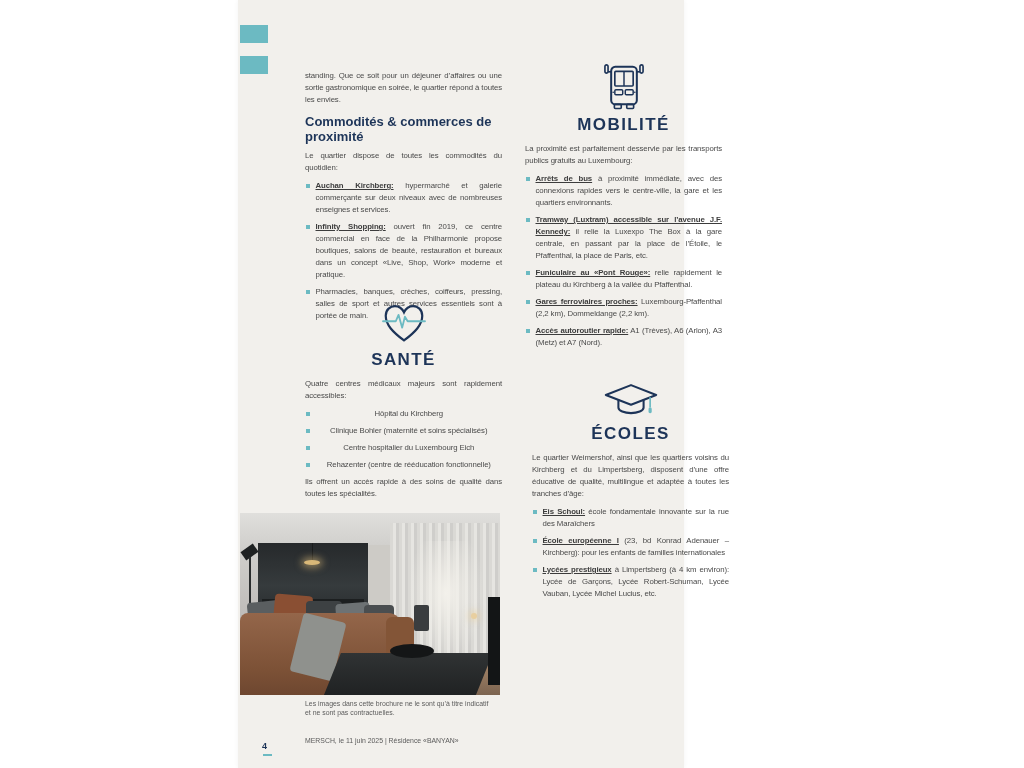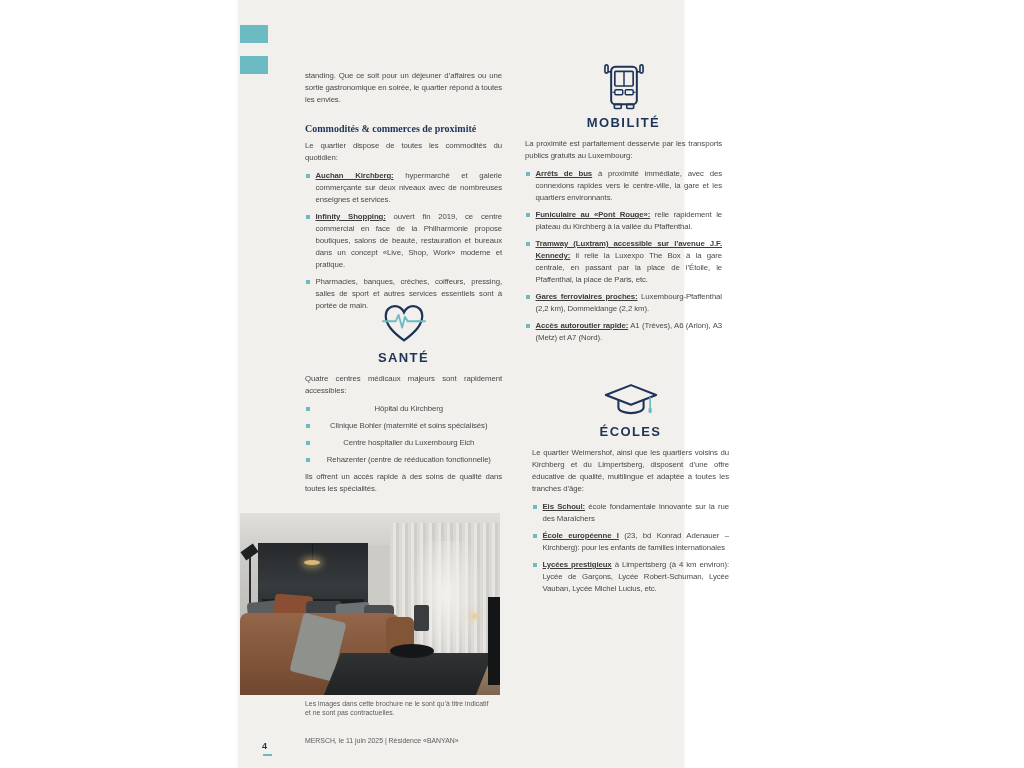--- a/index.html
+++ b/index.html
@@ -9,23 +9,23 @@
         background:var(--page-bg,#f2f0ec);box-shadow:0 0 5px rgba(0,0,0,.05);}
   .deco-sq{position:absolute;left:2px;width:28px;height:18px;background:var(--teal,#6cbac2);}
   .sq1{top:25px}.sq2{top:56px}
   .block{position:absolute;width:197px;}
   .commodites{left:67px;top:70px;}
   .sante{left:67px;top:303px;}
   .mobilite{left:287px;top:62px;}
   .ecoles{left:294px;top:383px;}
   .body{font-size:7.8px;line-height:12px;color:var(--body-text,#4a4a4a);
         margin:0 0 6px;text-align:justify;letter-spacing:-.1px;}
-  .subheading{font-size:10px;font-weight:800;color:var(--navy,#1d3458);
-        margin:17px 0 6px;letter-spacing:0;font-family:Liberation Serif, serif;}
-  .section-heading{font-size:13px;font-weight:800;color:var(--navy,#1d3458);
+  .subheading{font-size:13px;font-weight:800;color:var(--navy,#1d3458);
+        margin:8px 0 6px;letter-spacing:0;}
+  .section-heading{font-size:17px;font-weight:800;color:var(--navy,#1d3458);
         text-align:center;letter-spacing:1.4px;margin:5px 0 8px;}
   .icon-wrap{text-align:center;margin:0 0 2px;}
   .bullet{display:flex;margin:0 0 5px;}
   .marker{flex:none;width:3.5px;height:3.5px;background:var(--teal,#6cbac2);margin:4px 6px 0 1px;}
   .btext{flex:1;margin:0;}
   .btext b{color:#3c3c3c;text-decoration:underline;}
   .nowrap{white-space:nowrap;text-align:center;}
   .caption{position:absolute;left:67px;top:699px;width:188px;margin:0;
         font-size:6.9px;line-height:9px;color:#5b5b5b;}
   .footer{position:absolute;left:24px;top:735px;height:20px;}
@@ -169,25 +169,25 @@
       </svg>
     </div>
     <h2 class="section-heading">MOBILITÉ</h2>
     <p class="body">La proximité est parfaitement desservie par les transports publics gratuits au Luxembourg:</p>
     <div class="bullet">
       <span class="marker"></span>
       <p class="body btext"><b>Arrêts de bus</b><span> à proximité immédiate, avec des connexions rapides vers le centre-ville, la gare et les quartiers environnants.</span></p>
     </div>
     <div class="bullet">
       <span class="marker"></span>
+      <p class="body btext"><b>Tramway (Luxtram) accessible sur l’avenue J.F. Kennedy:</b><span> il relie la Luxexpo The Box à la gare centrale, en passant par la place de l’Étoile, le Pfaffenthal, la place de Paris, etc.</span></p>
+    </div>
+    <div class="bullet">
+      <span class="marker"></span>
       <p class="body btext"><b>Funiculaire au «Pont Rouge»:</b><span> relie rapidement le plateau du Kirchberg à la vallée du Pfaffenthal.</span></p>
-    </div>
-    <div class="bullet">
-      <span class="marker"></span>
-      <p class="body btext"><b>Tramway (Luxtram) accessible sur l’avenue J.F. Kennedy:</b><span> il relie la Luxexpo The Box à la gare centrale, en passant par la place de l’Étoile, le Pfaffenthal, la place de Paris, etc.</span></p>
     </div>
     <div class="bullet">
       <span class="marker"></span>
       <p class="body btext"><b>Gares ferroviaires proches:</b><span> Luxembourg-Pfaffenthal (2,2 km), Dommeldange (2,2 km).</span></p>
     </div>
     <div class="bullet">
       <span class="marker"></span>
       <p class="body btext"><b>Accès autoroutier rapide:</b><span> A1 (Trèves), A6 (Arlon), A3 (Metz) et A7 (Nord).</span></p>
     </div>
   </section>

